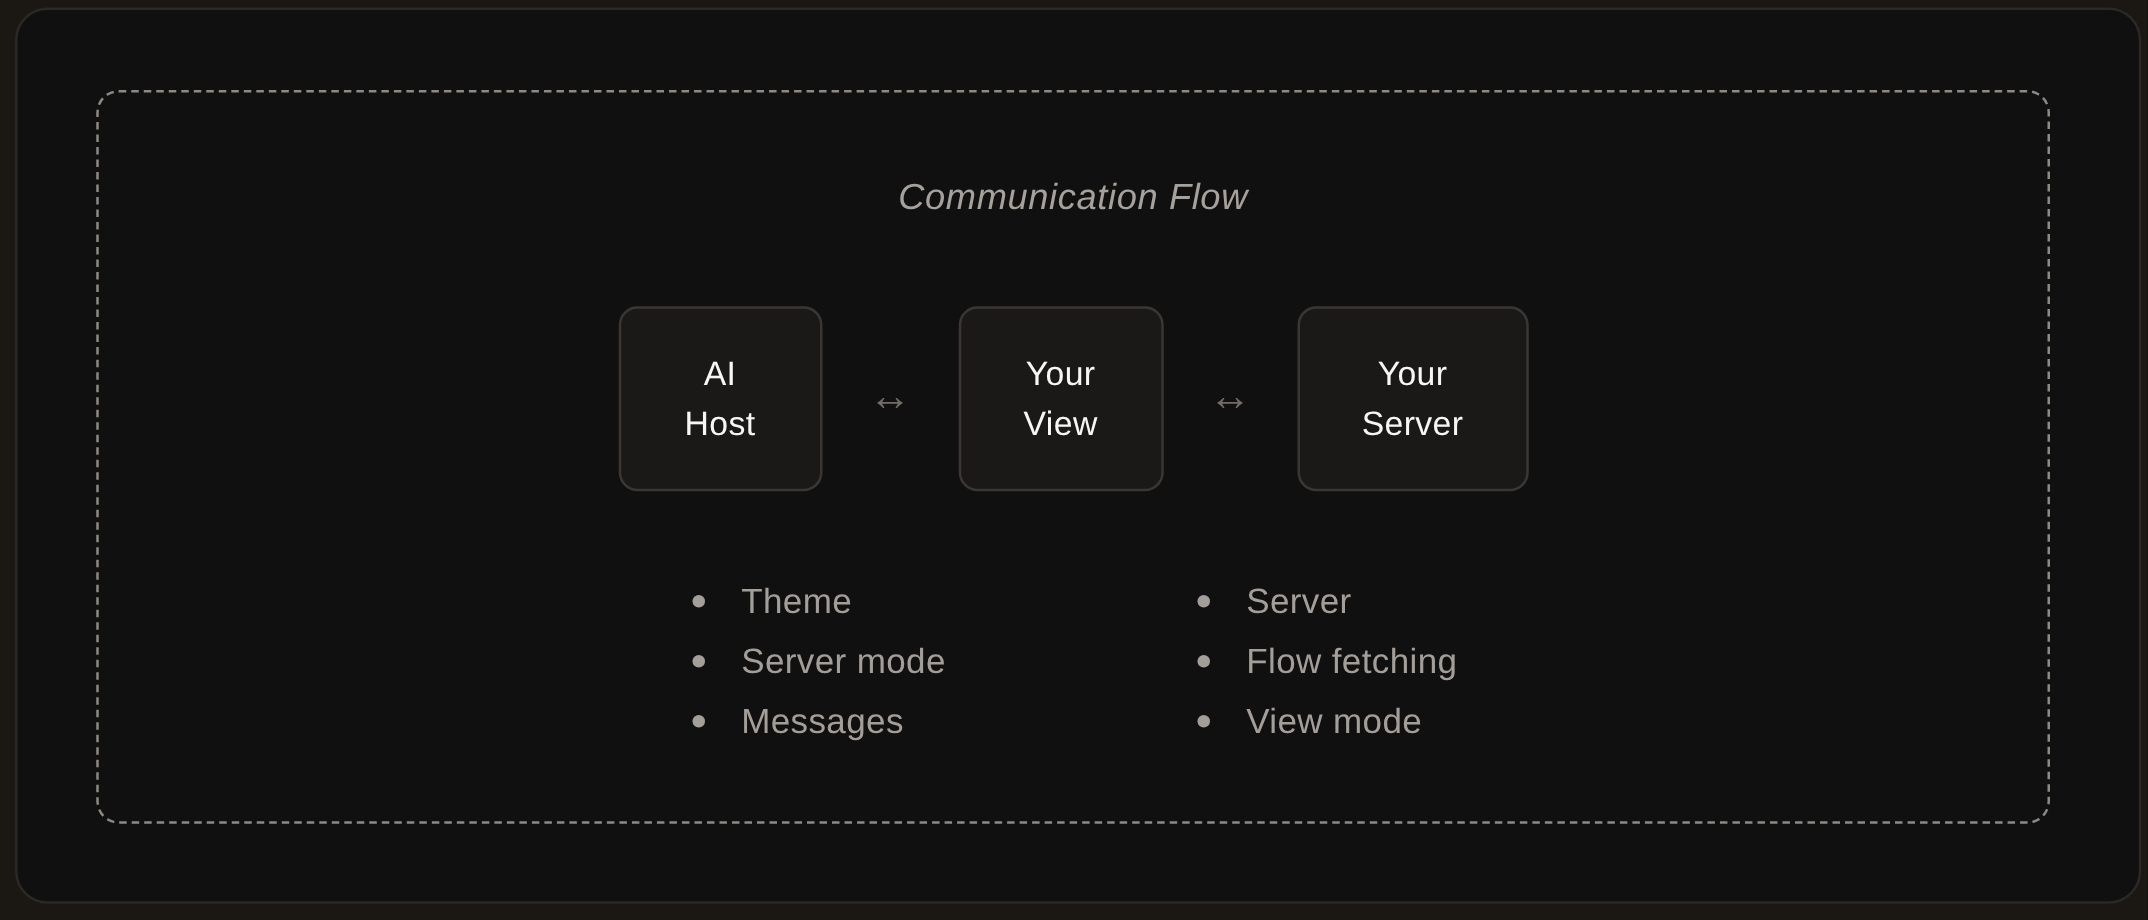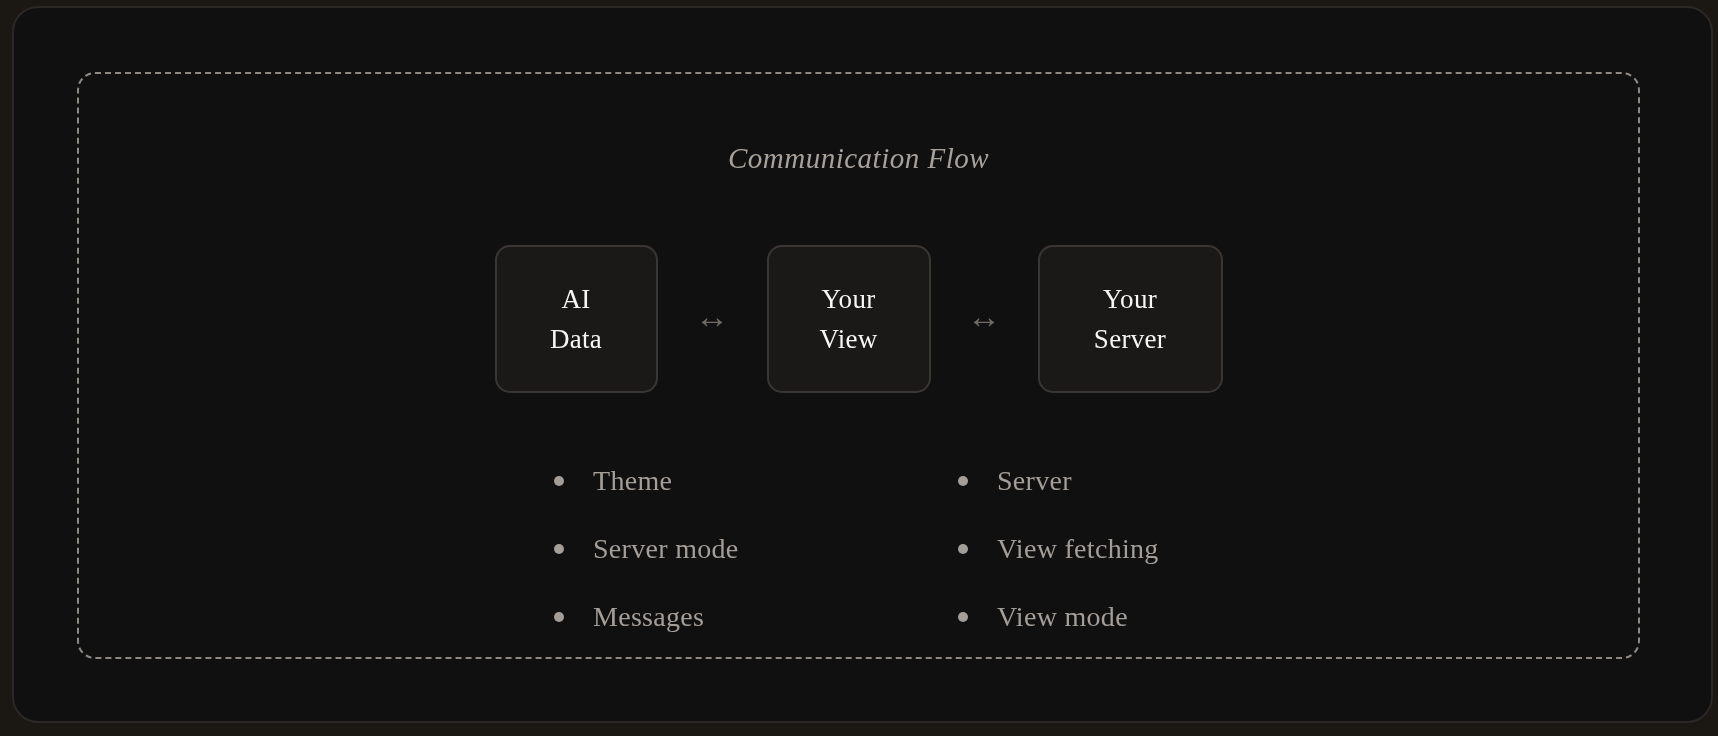--- a/index.html
+++ b/index.html
@@ -17,21 +17,20 @@
   .panel {
     position: absolute;
     left: 12px;
     top: 6px;
     width: 1701px;
     height: 717px;
     box-sizing: border-box;
     background: #111010;
     border: 2px solid #2b2825;
     border-radius: 26px;
-    font-family: Liberation Serif, serif;
   }
   .dashed-frame {
     position: absolute;
     left: 63px;
     top: 64px;
     width: 1563px;
     height: 587px;
     box-sizing: border-box;
     border: 2px dashed #8e8983;
     border-radius: 18px;
@@ -89,21 +88,20 @@
   .lists-row {
     position: absolute;
     top: 383px;
     left: 475px;
     display: flex;
   }
   .feature-list {
     width: 404px;
     display: flex;
     flex-direction: column;
-    gap: 20px;
   }
   .list-item {
     height: 48px;
     display: flex;
     align-items: center;
     font-size: 28px;
     color: #a49e99;
     letter-spacing: 0.3px;
   }
   .bullet-dot {
@@ -118,21 +116,21 @@
 </head>
 <body>
 
 <div class="panel">
   <div class="dashed-frame">
 
     <div class="diagram-title">Communication Flow</div>
 
     <div class="nodes-row">
       <div class="node node-1">AI
-Data</div>
+Host</div>
       <div class="arrow-cell arrow-cell-1">↔</div>
       <div class="node node-2">Your
 View</div>
       <div class="arrow-cell arrow-cell-2">↔</div>
       <div class="node node-3">Your
 Server</div>
     </div>
 
     <div class="lists-row">
       <div class="feature-list">
@@ -149,21 +147,21 @@
           <span>Messages</span>
         </div>
       </div>
       <div class="feature-list">
         <div class="list-item">
           <span class="bullet-dot"></span>
           <span>Server</span>
         </div>
         <div class="list-item">
           <span class="bullet-dot"></span>
-          <span>View fetching</span>
+          <span>Flow fetching</span>
         </div>
         <div class="list-item">
           <span class="bullet-dot"></span>
           <span>View mode</span>
         </div>
       </div>
     </div>
 
   </div>
 </div>

